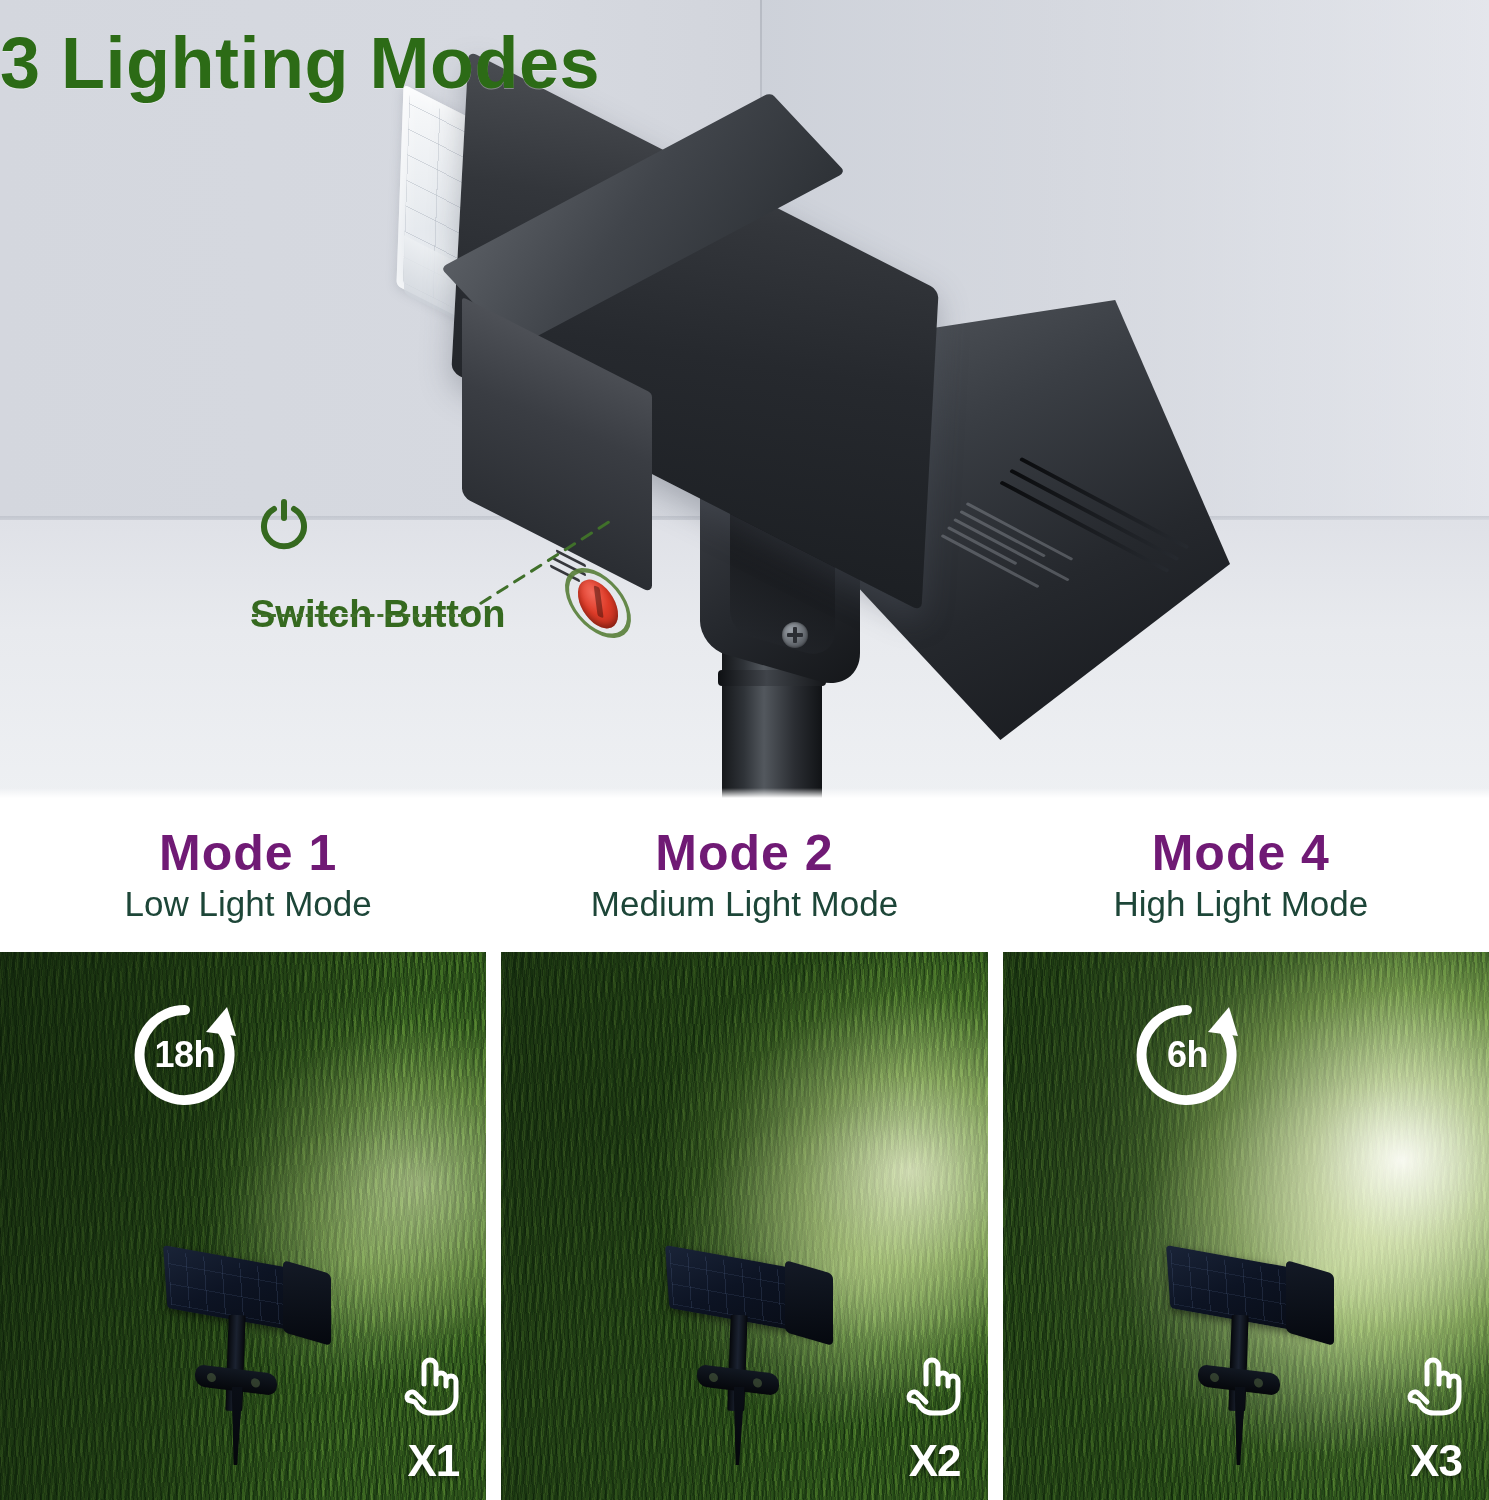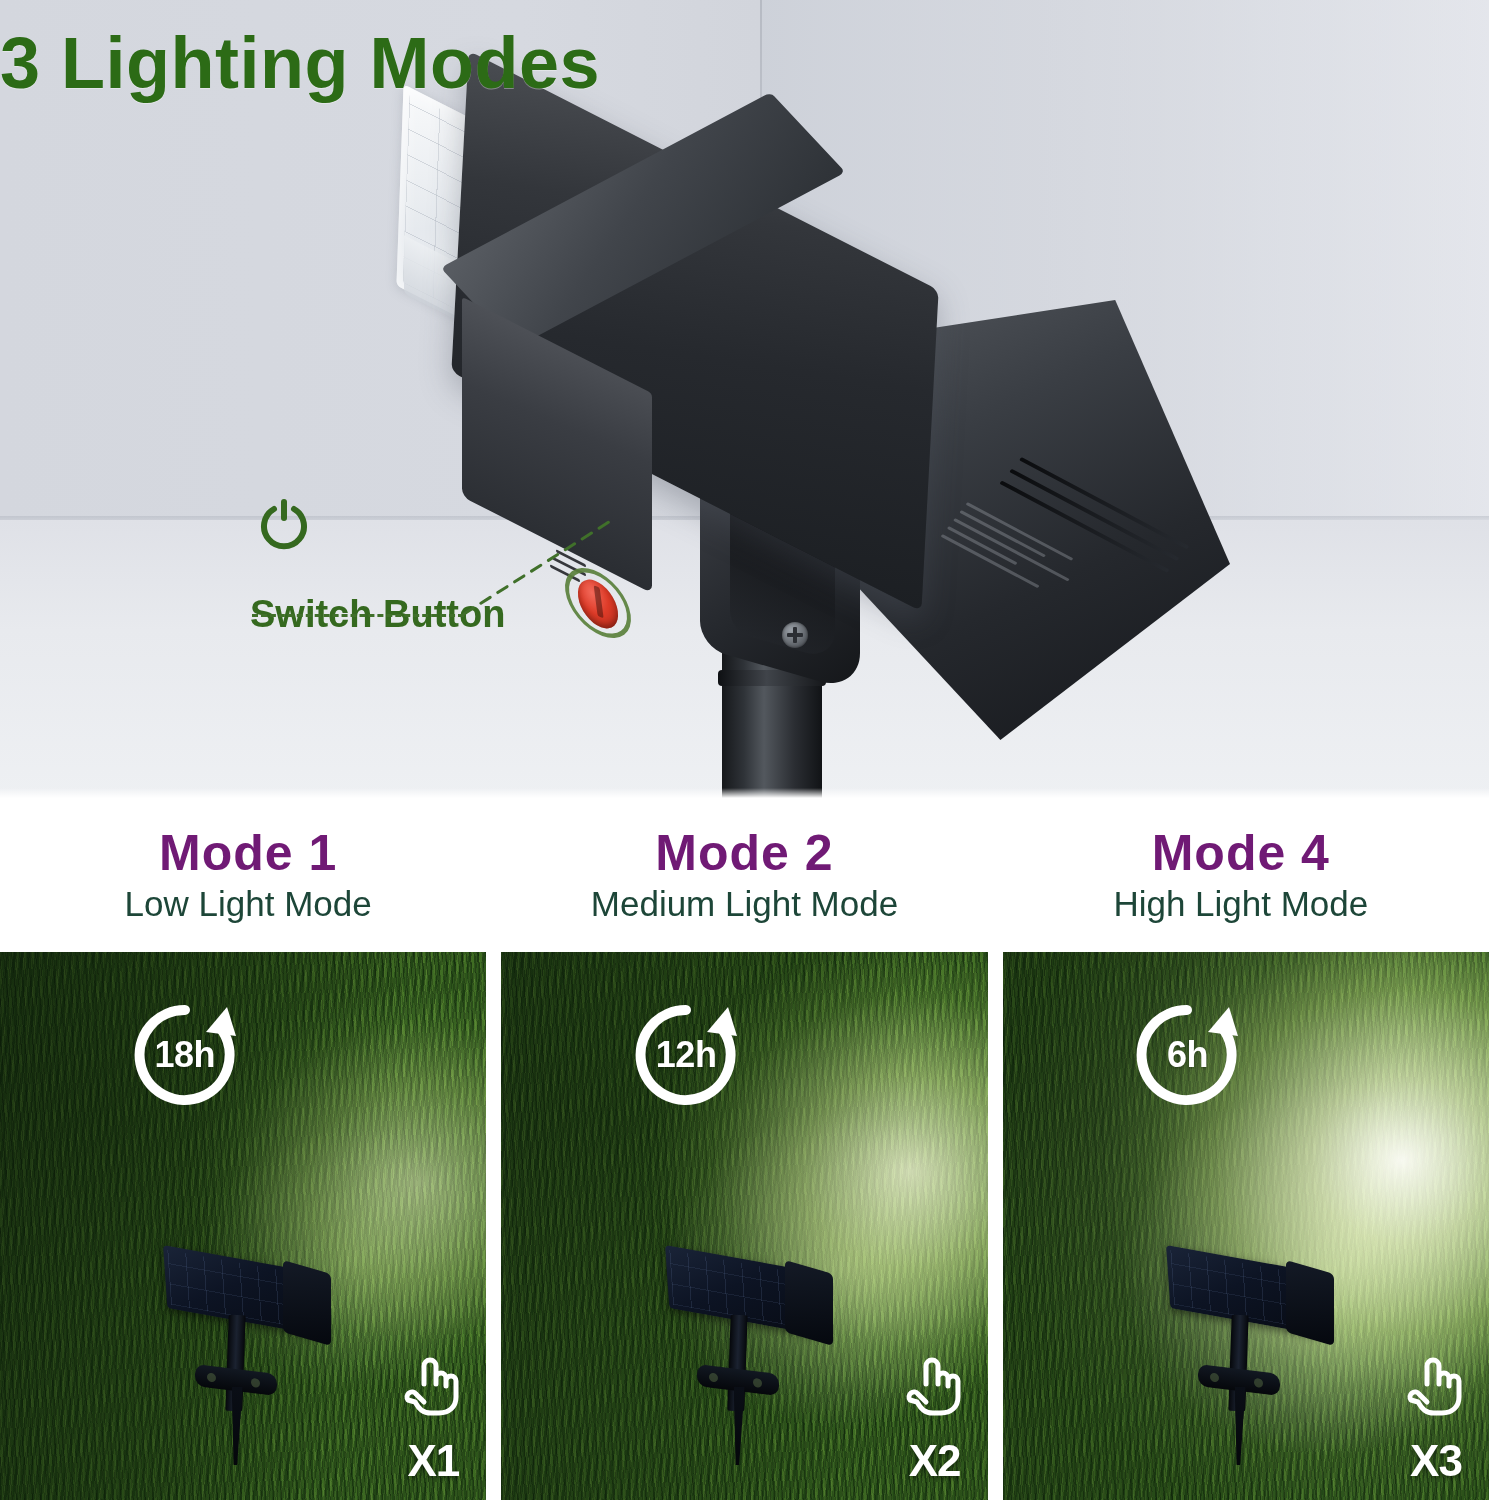--- a/index.html
+++ b/index.html
@@ -492,27 +492,20 @@
     <div class="shade shade-2"></div>
 
     <div class="lamp">
       <div class="lamp-panel"></div>
       <div class="lamp-head"></div>
       <div class="lamp-pole"></div>
       <div class="lamp-foot"></div>
       <div class="lamp-stake"></div>
     </div>
 
-    <div class="hour-badge">
-      <svg viewBox="0 0 118 118" aria-hidden="true">
-        <path d="M59 14 A45 45 0 1 0 96 34" fill="none" stroke="#ffffff" stroke-width="10" stroke-linecap="round"></path>
-        <polygon points="101,11 110,40 80,36" fill="#ffffff"></polygon>
-      </svg>
-      <div class="hour-text">12h</div>
-    </div>
 
     <div class="click-ind">
       <span class="hand-icon">
         <svg viewBox="0 0 62 72" width="62" height="72" aria-hidden="true">
           <path d="M22 30 V12 a6 6 0 0 1 12 0 v18 m0 -6 a5 5 0 0 1 10 0 v8 m0 -5 a5 5 0 0 1 10 0 v16 c0 10 -7 16 -17 16 h-8 c-8 0 -12 -4 -16 -11 L6 46 a5 5 0 0 1 8 -6 l8 8" fill="none" stroke="#ffffff" stroke-width="5" stroke-linejoin="round" stroke-linecap="round"></path>
         </svg>
       </span>
       <span class="click-count">X2</span>
     </div>
   </div>

